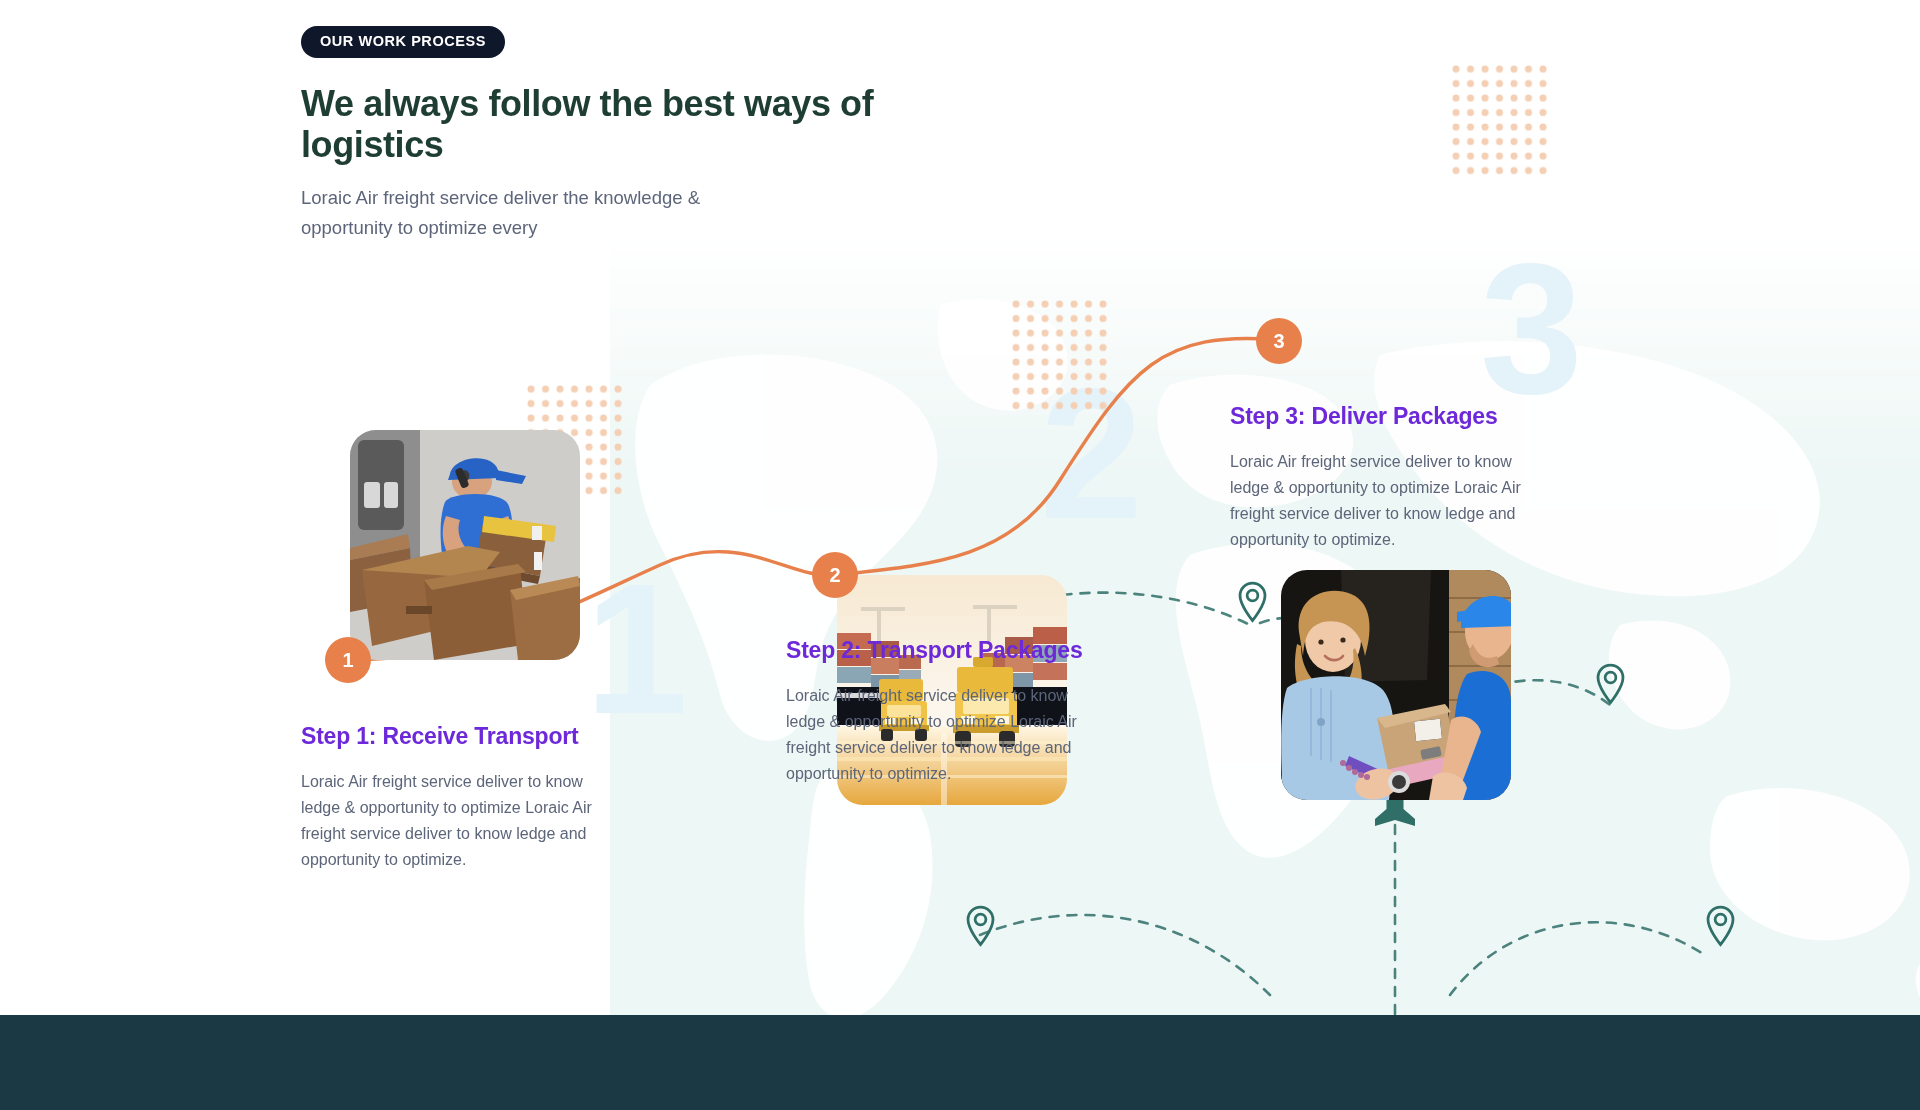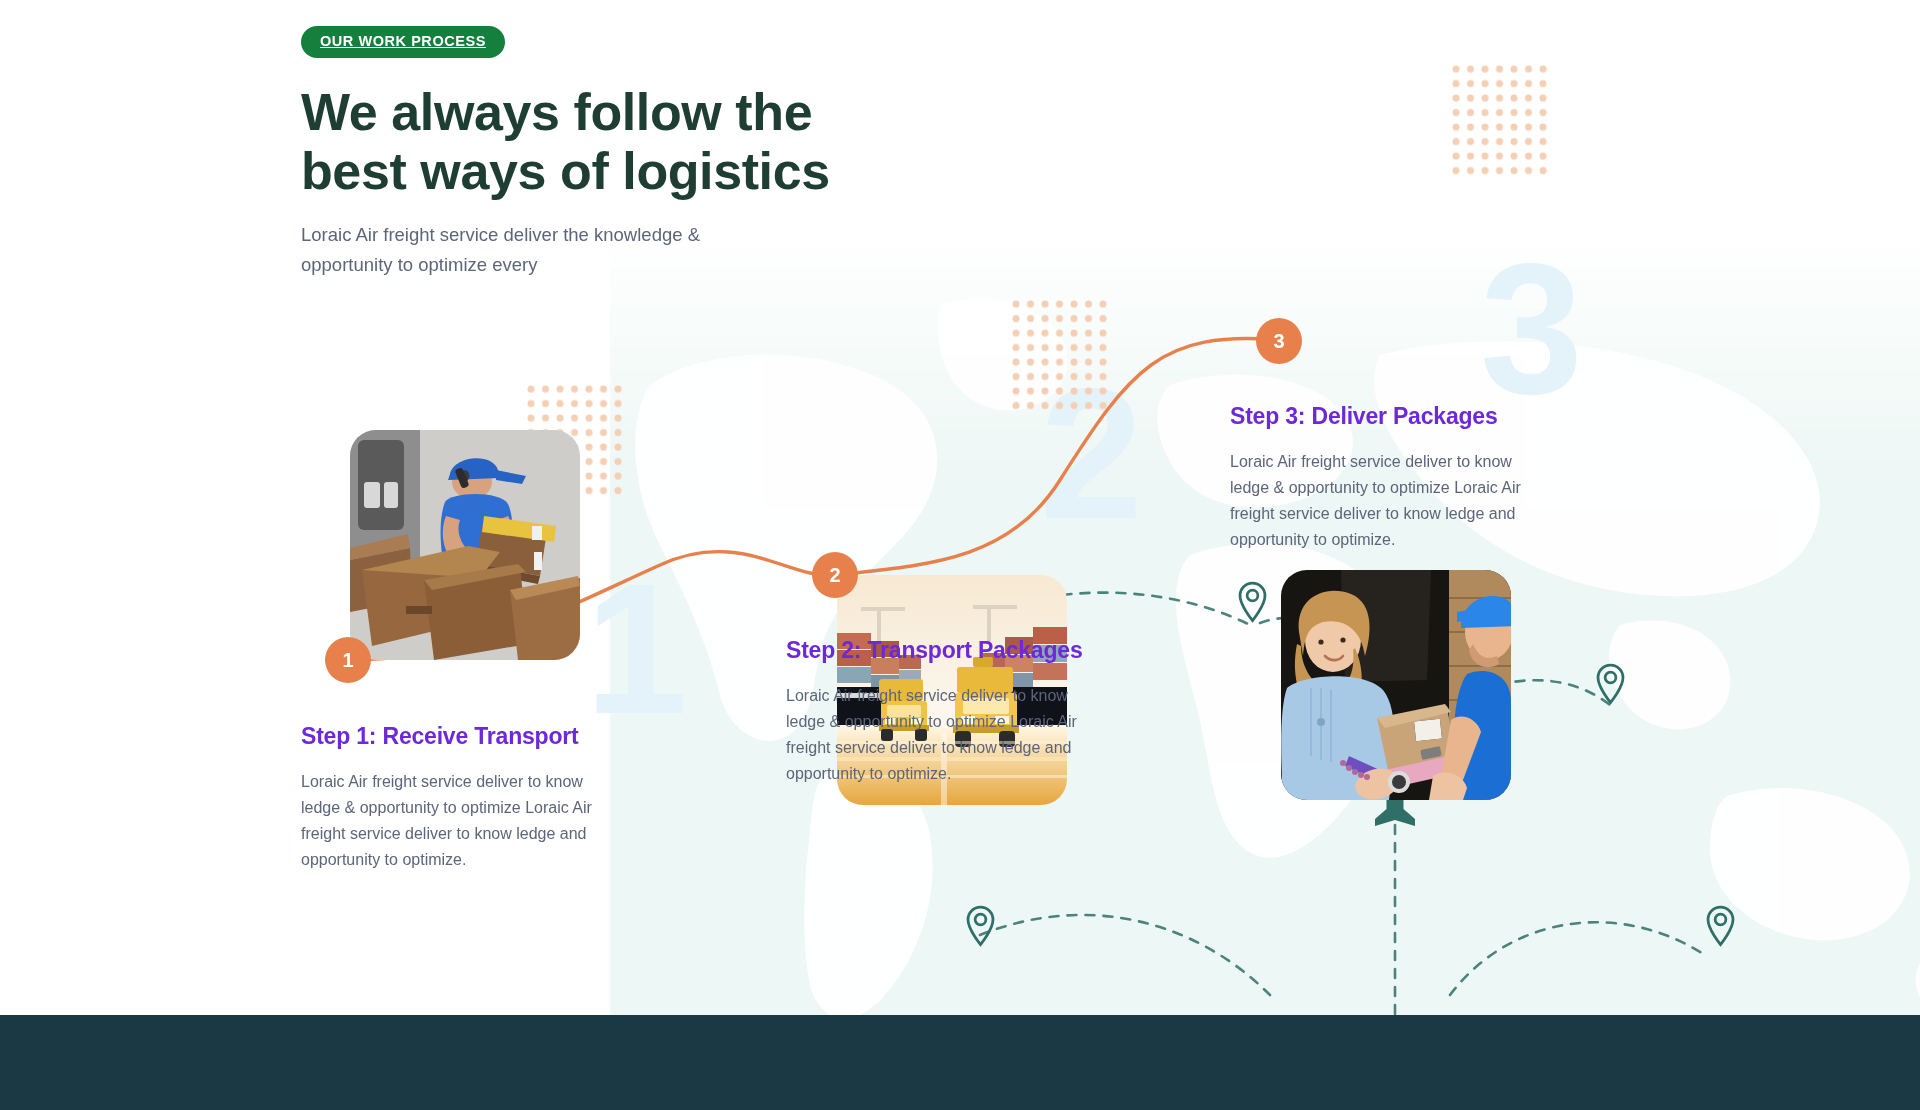--- a/index.html
+++ b/index.html
@@ -21,29 +21,28 @@
   
   #footer-band{
     position:absolute; left:0; top:1015px; width:1920px; height:95px;
     background:#1b3945;
   }
 
   
   #header{ position:absolute; left:301px; top:26px; width:680px; }
   #eyebrow{
     display:inline-block;
-    background:#15803d; color:#ffffff;
+    background:#0f172a; color:#ffffff;
     font-size:14.5px; font-weight:bold; letter-spacing:.55px;
     padding:8px 19px 9px; border-radius:20px;
     line-height:1;
-    text-decoration:underline;
   }
   #headline{
     margin-top:25px;
-    font-size:52px; line-height:1.15; font-weight:bold;
+    font-size:36px; line-height:1.15; font-weight:bold;
     color:#1e3d33; letter-spacing:-0.4px;
     max-width:600px;
   }
   #subhead{
     margin-top:18px;
     font-size:18.5px; line-height:1.62; color:#5c6579;
     max-width:490px;
   }
 
   

